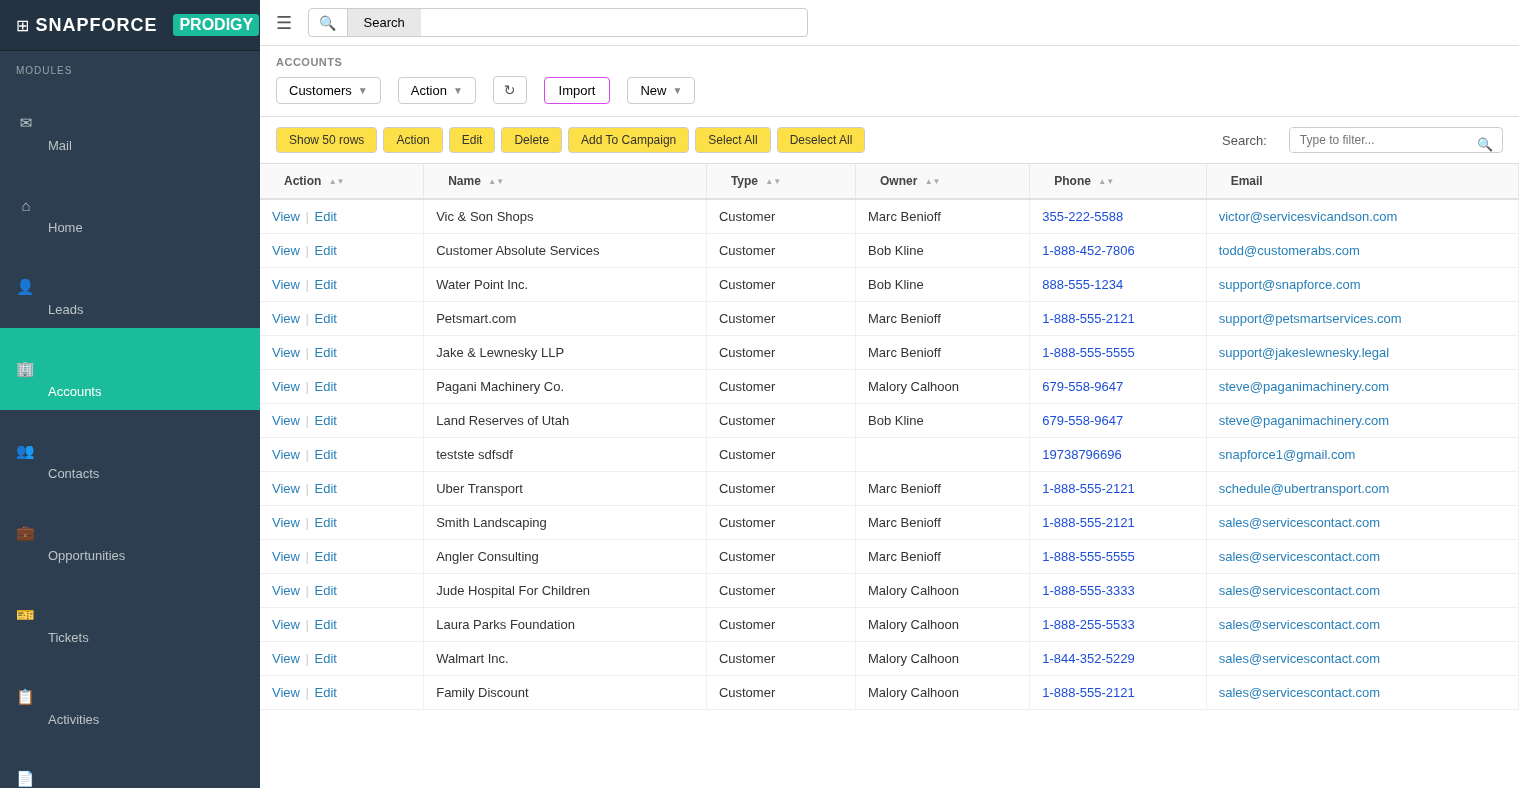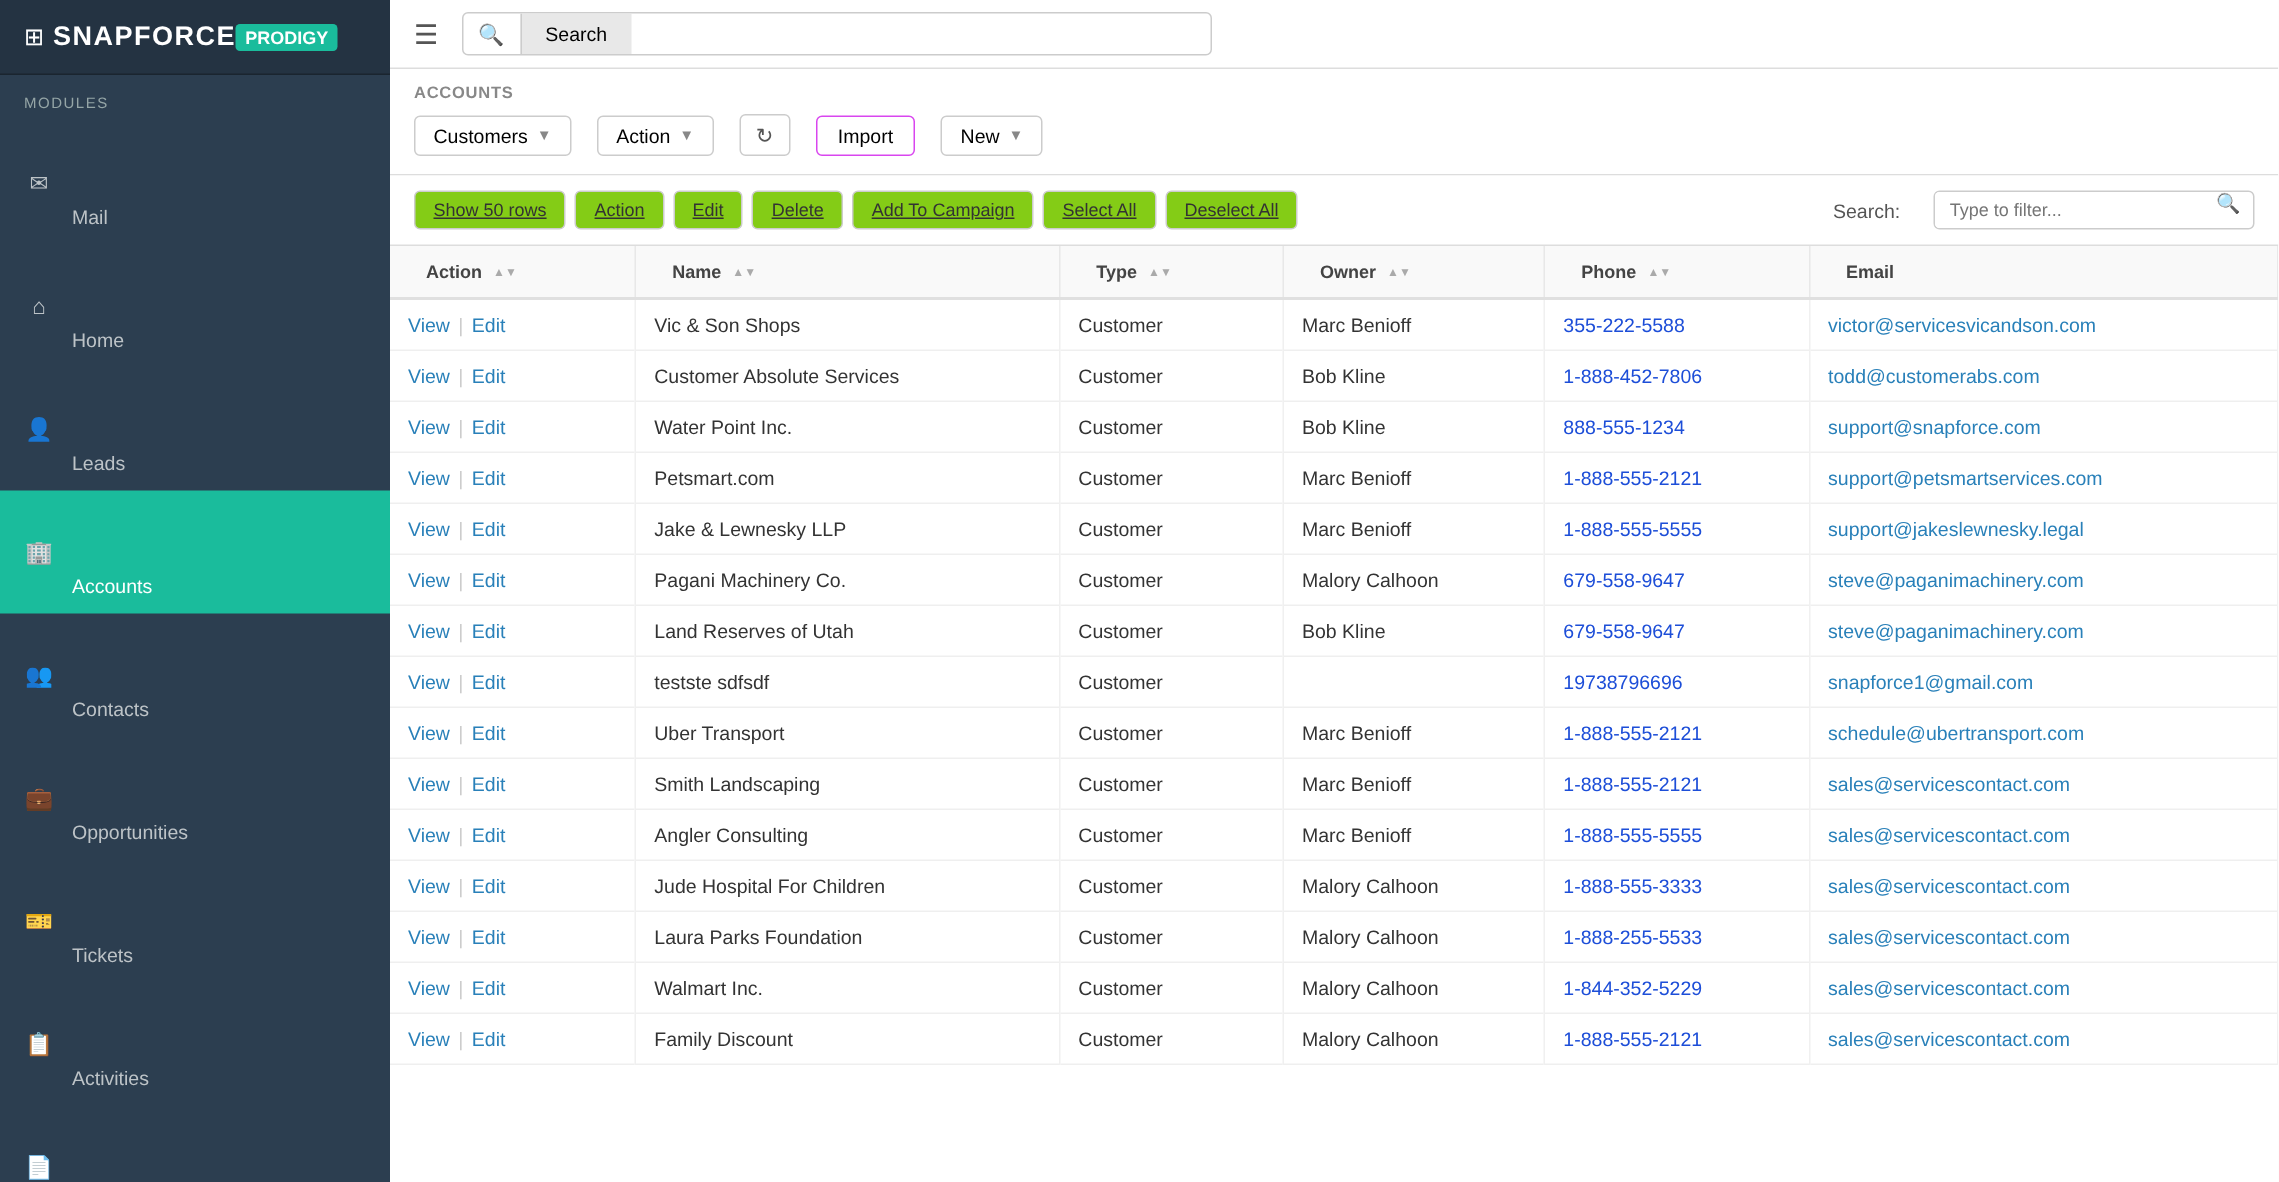--- a/index.html
+++ b/index.html
@@ -24,25 +24,25 @@
     }
     #sidebar-logo-text {
       font-size: 18px;
       font-weight: bold;
       color: white;
       letter-spacing: 1px;
     }
     #sidebar-badge {
       background: #1abc9c;
       color: white;
-      font-size: 12px;
+      font-size: 16px;
       font-weight: bold;
       padding: 2px 6px;
       border-radius: 3px;
-      margin-left: 0;
+      margin-left: 16px;
     }
     #modules-label {
       font-size: 10px;
       color: #95a5a6;
       padding: 14px 16px 6px;
       letter-spacing: 1px;
       text-transform: uppercase;
     }
     .sidebar-item {
       display: flex;
@@ -173,38 +173,37 @@
     #table-toolbar {
       background: white;
       border-bottom: 1px solid #ddd;
       padding: 10px 16px;
       display: flex;
       align-items: center;
       gap: 6px;
     }
     .toolbar-btn {
       border: 1px solid #ccc;
-      background: #84cc16;
+      background: #fde047;
       padding: 5px 12px;
       border-radius: 4px;
       cursor: pointer;
       font-size: 12px;
       color: #333;
-      text-decoration: underline;
     }
     #search-filter-wrap {
       margin-left: auto;
       display: flex;
       align-items: center;
       gap: 22px;
     }
     #search-filter-label { font-size: 13px; color: #555; }
     #filter-input-wrap {
       display: flex;
-      align-items: flex-start;
+      align-items: flex-end;
       border: 1px solid #ccc;
       border-radius: 4px;
       overflow: hidden;
     }
     #filter-input {
       border: none;
       outline: none;
       padding: 5px 10px;
       font-size: 12px;
       width: 180px;

